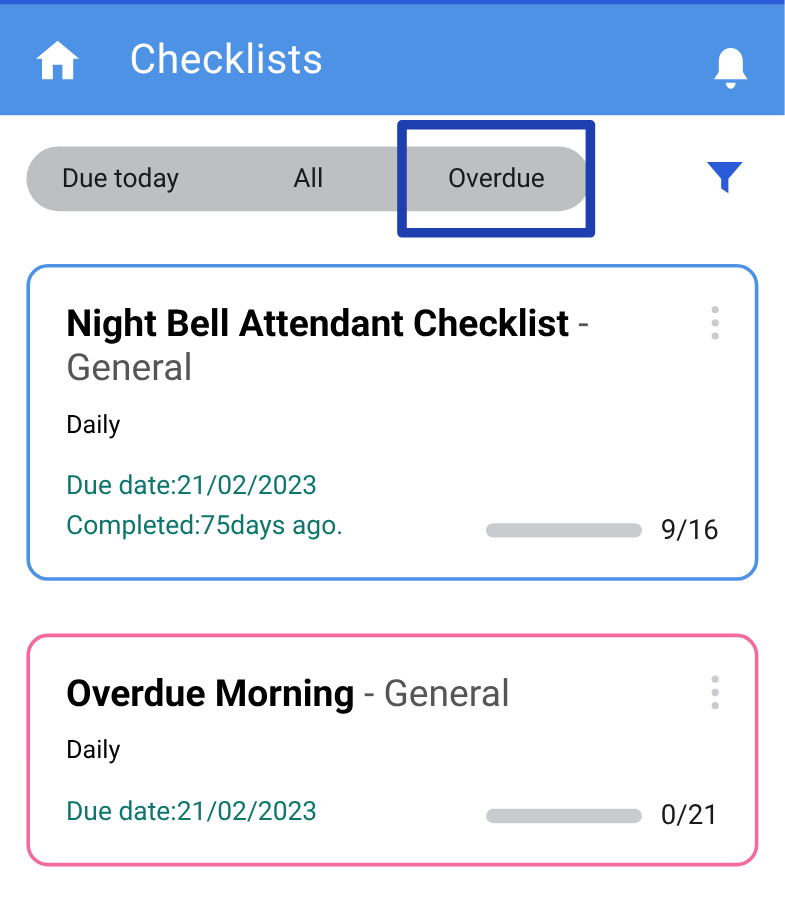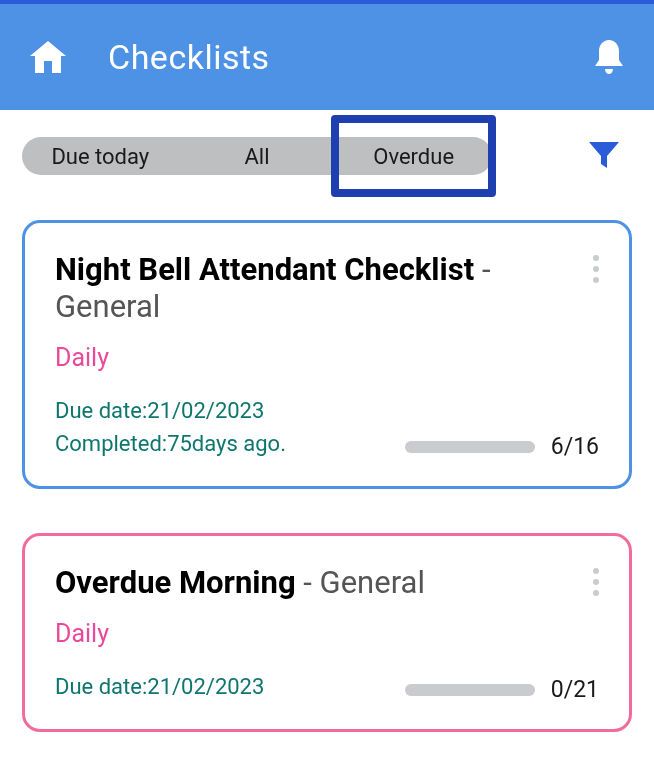--- a/index.html
+++ b/index.html
@@ -1,20 +1,20 @@
 <!DOCTYPE html>
 <html><head>
   <meta charset="utf-8">
   <style>
     * { box-sizing: border-box; margin: 0; padding: 0; font-family: -apple-system, BlinkMacSystemFont, "Segoe UI", Roboto, Helvetica, Arial, sans-serif; }
     body { width: 654px; height: 758px; background: #fff; overflow: hidden; }
     .topbar-line { height: 4px; background: #2a5bd8; }
     .header {
       background: #4e92e6;
-      height: 106px;
+      height: 92px;
       display: flex;
       align-items: center;
       padding: 0 28px;
       position: relative;
     }
     .home-btn { display:flex; align-items:center; justify-content:center; cursor:pointer; }
     .page-title {
       color: #fff;
       font-size: 34px;
       font-weight: 400;
@@ -26,21 +26,21 @@
       display:flex;
       align-items:center;
       padding: 26px 22px 0 22px;
       gap: 22px;
     }
     .tabs {
       flex: 1;
       display:flex;
       background:#bdbfc1;
       border-radius: 28px;
-      height:38px;
+      height:54px;
       overflow:visible;
       position:relative;
       max-width:470px;
     }
     .tab {
       flex:1;
       display:flex;
       align-items:center;
       justify-content:center;
       font-size:22px;
@@ -67,21 +67,21 @@
       position:relative;
     }
     .card.blue { border:3px solid #4e92e6; }
     .card.pink { border:3px solid #f26b9c; }
     .card-title-row { display:flex; align-items:flex-start; justify-content:space-between; }
     .card-title { font-size:31px; color:#1a1a1a; }
     .card-title .name { font-weight:700; color:#000; }
     .card-title .suffix { font-weight:400; color:#555; }
     .more-btn { cursor:pointer; display:flex; flex-direction:column; gap:5px; padding:4px 0 0 8px; }
     .more-dot { width:6px; height:6px; background:#c9cbce; border-radius:50%; }
-    .card-freq { font-size:25px; font-weight:400; color:#ec4899; margin-top:18px; }
+    .card-freq { font-size:21px; font-weight:400; color:#000000; margin-top:18px; }
     .card-meta { font-size:22px; color:#0f766e; margin-top:22px; line-height:1.5; }
     .progress-row { position:absolute; right:30px; bottom:26px; display:flex; align-items:center; gap:16px; }
     .progress-bar { width:130px; height:12px; background:#c9cbce; border-radius:6px; }
     .progress-text { font-size:23px; color:#1a1a1a; }
   </style>
 </head>
 <body>
 
 <div class="topbar-line"></div>
 
@@ -133,21 +133,21 @@
         <div class="more-dot"></div>
       </div>
     </div>
     <div class="card-freq">Daily</div>
     <div class="card-meta">
       <div><span>Due date:</span><span>21/02/2023</span></div>
       <div><span>Completed:</span><span>75days ago.</span></div>
     </div>
     <div class="progress-row">
       <div class="progress-bar"></div>
-      <div class="progress-text">6/16</div>
+      <div class="progress-text">9/16</div>
     </div>
   </div>
 
   <div class="card pink">
     <div class="card-title-row">
       <div class="card-title">
         <span class="name">Overdue Morning</span><span class="suffix"> - General</span>
       </div>
       <div class="more-btn">
         <div class="more-dot"></div>

